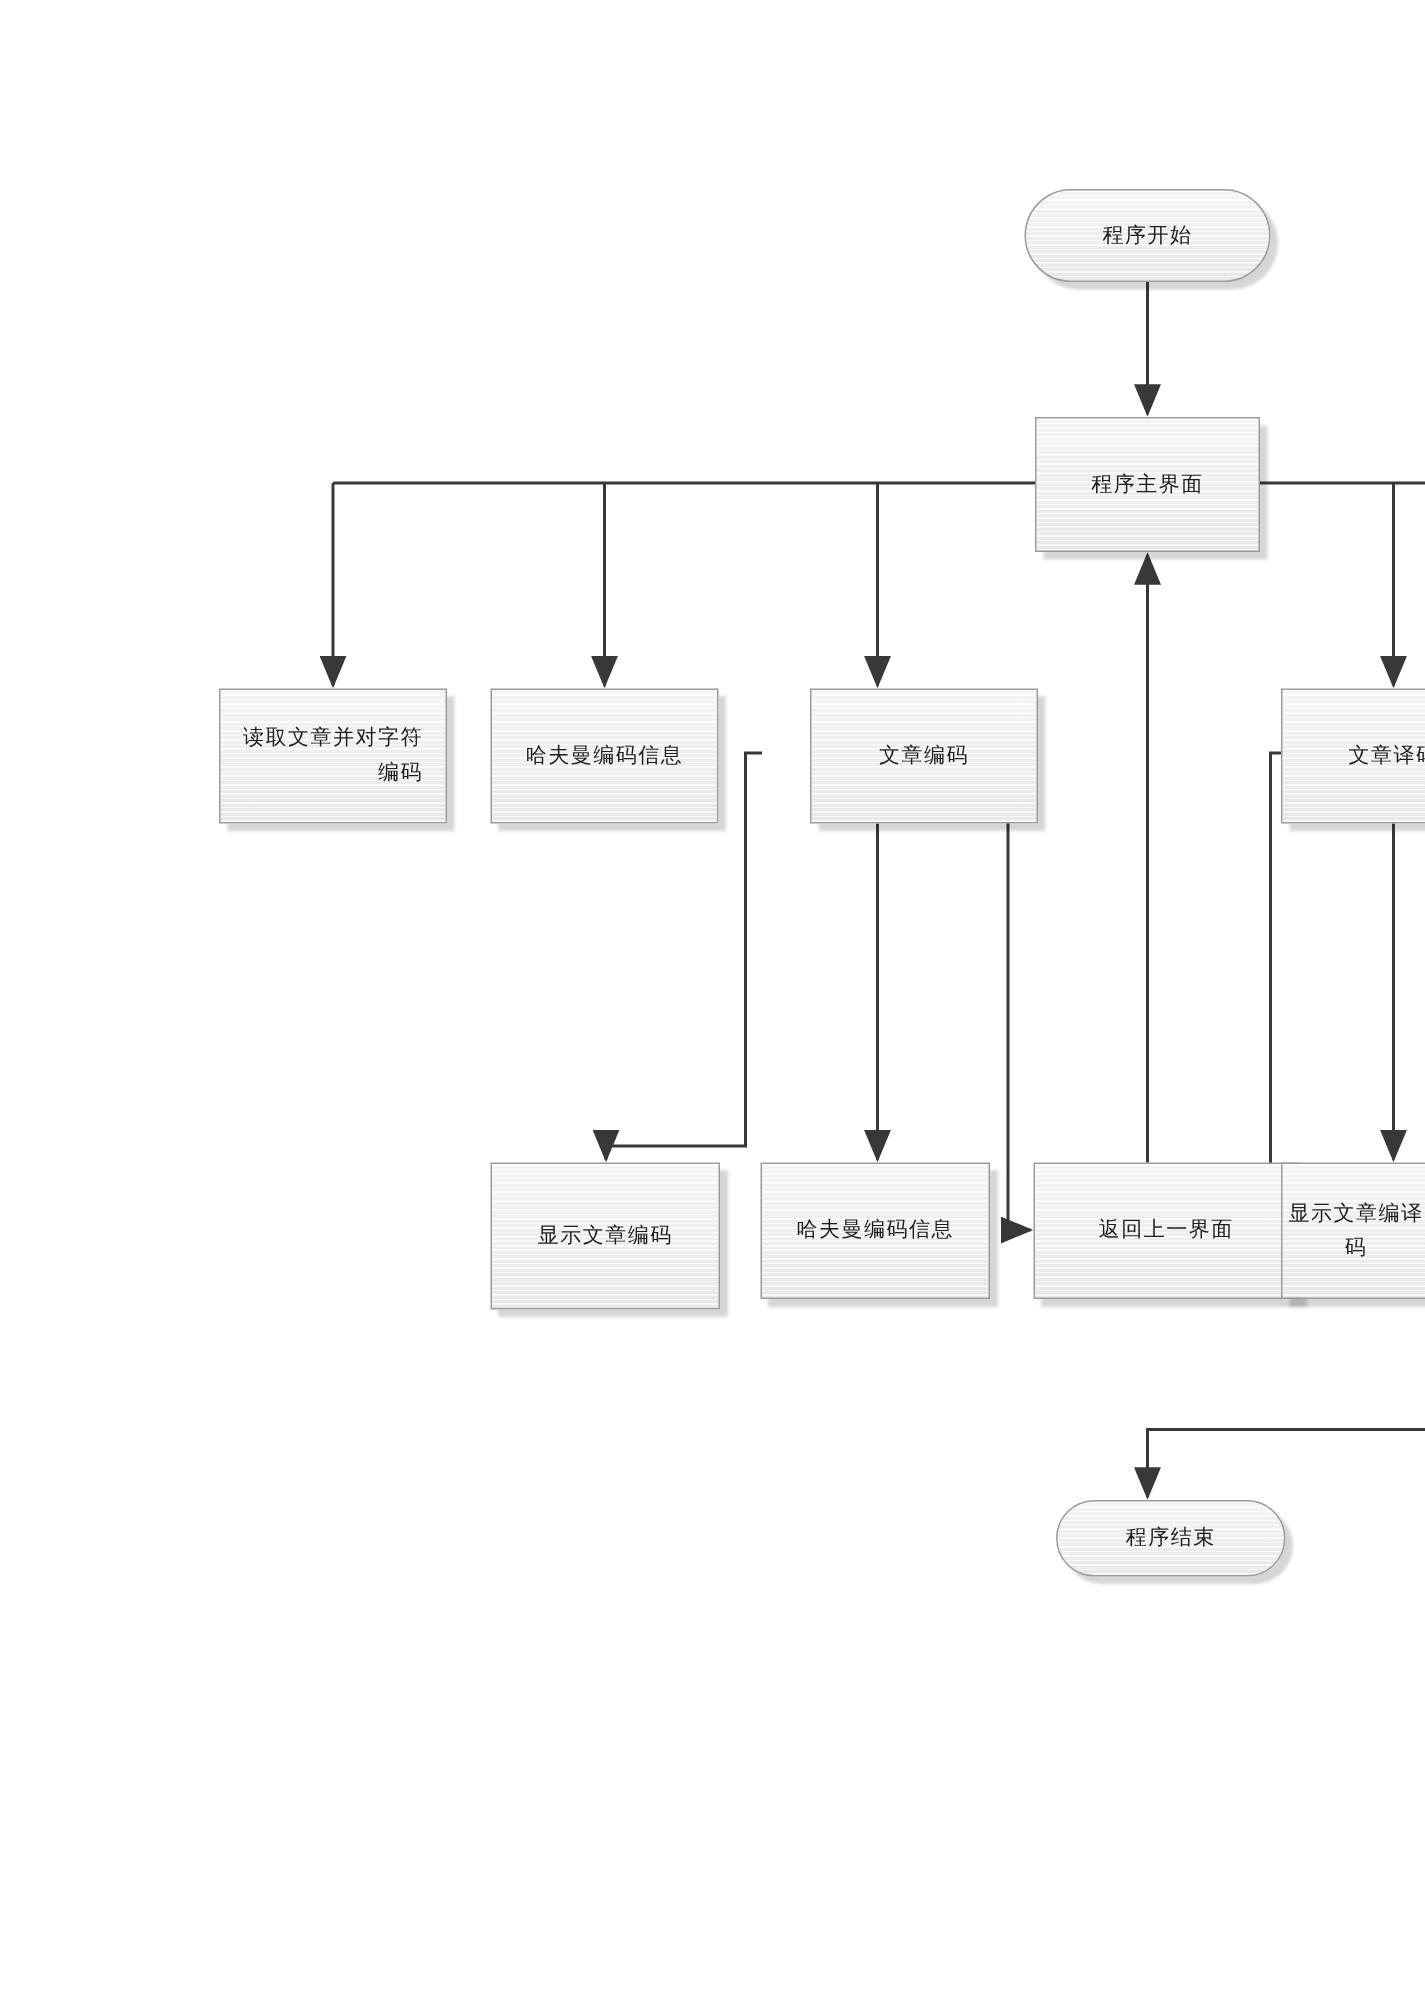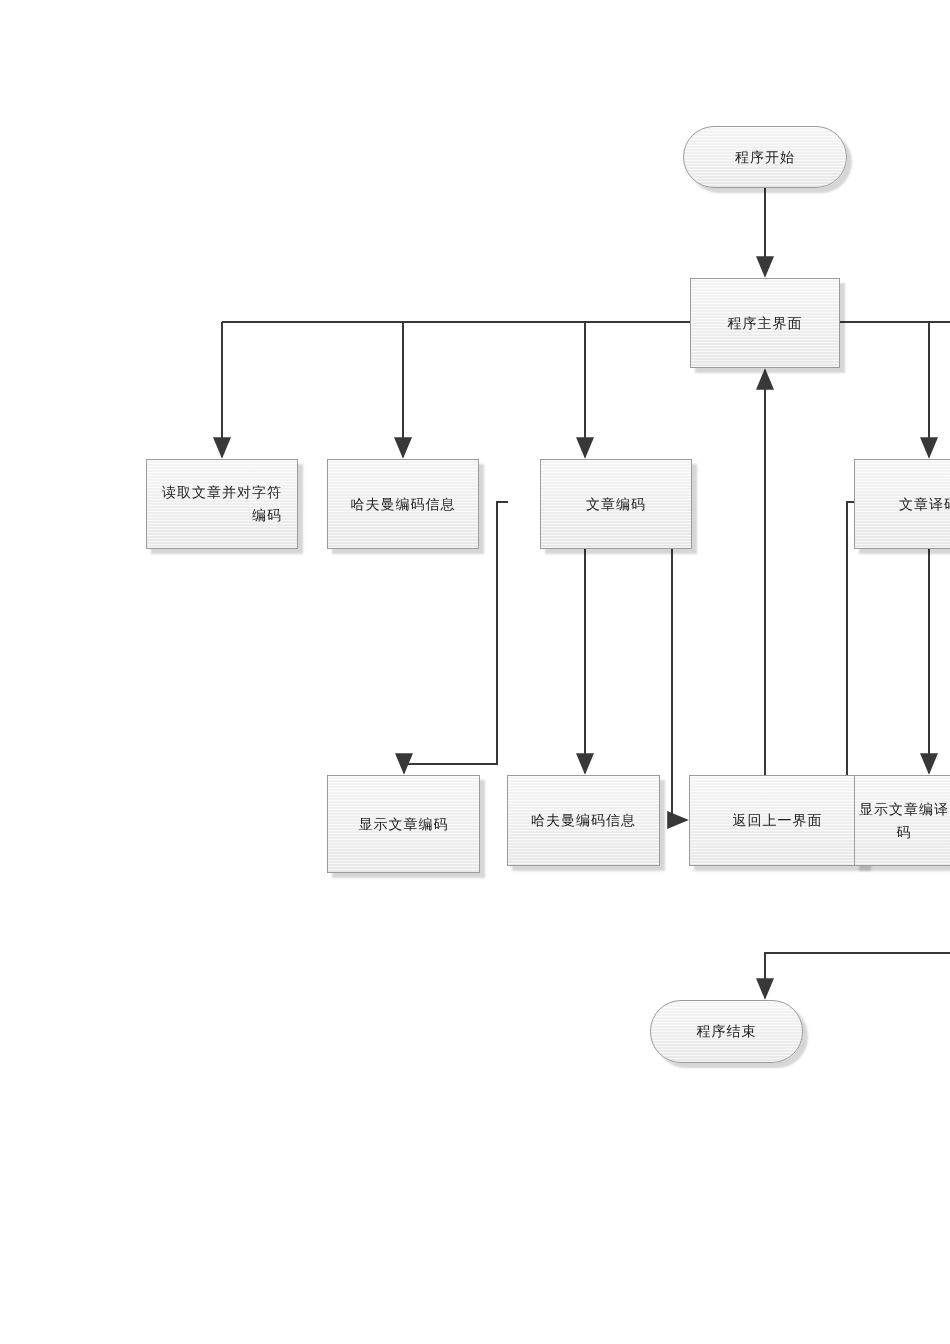--- a/index.html
+++ b/index.html
@@ -105,17 +105,17 @@
 
   <div class="node" style="left:689px; top:775px; width:177px; height:91px;">
     <span class="label">返回上一界面</span>
   </div>
 
   <div class="node" style="left:854px; top:775px; width:100px; height:91px;">
     <span class="label">显示文章编译
 码</span>
   </div>
 
-  <div class="node pill" style="left:650px; top:1000px; width:153px; height:63px;text-align:right;">
+  <div class="node pill" style="left:704px; top:1000px; width:153px; height:51px;text-align:right;">
     <span class="label">程序结束</span>
   </div>
 
 </div>
 
 </body></html>

